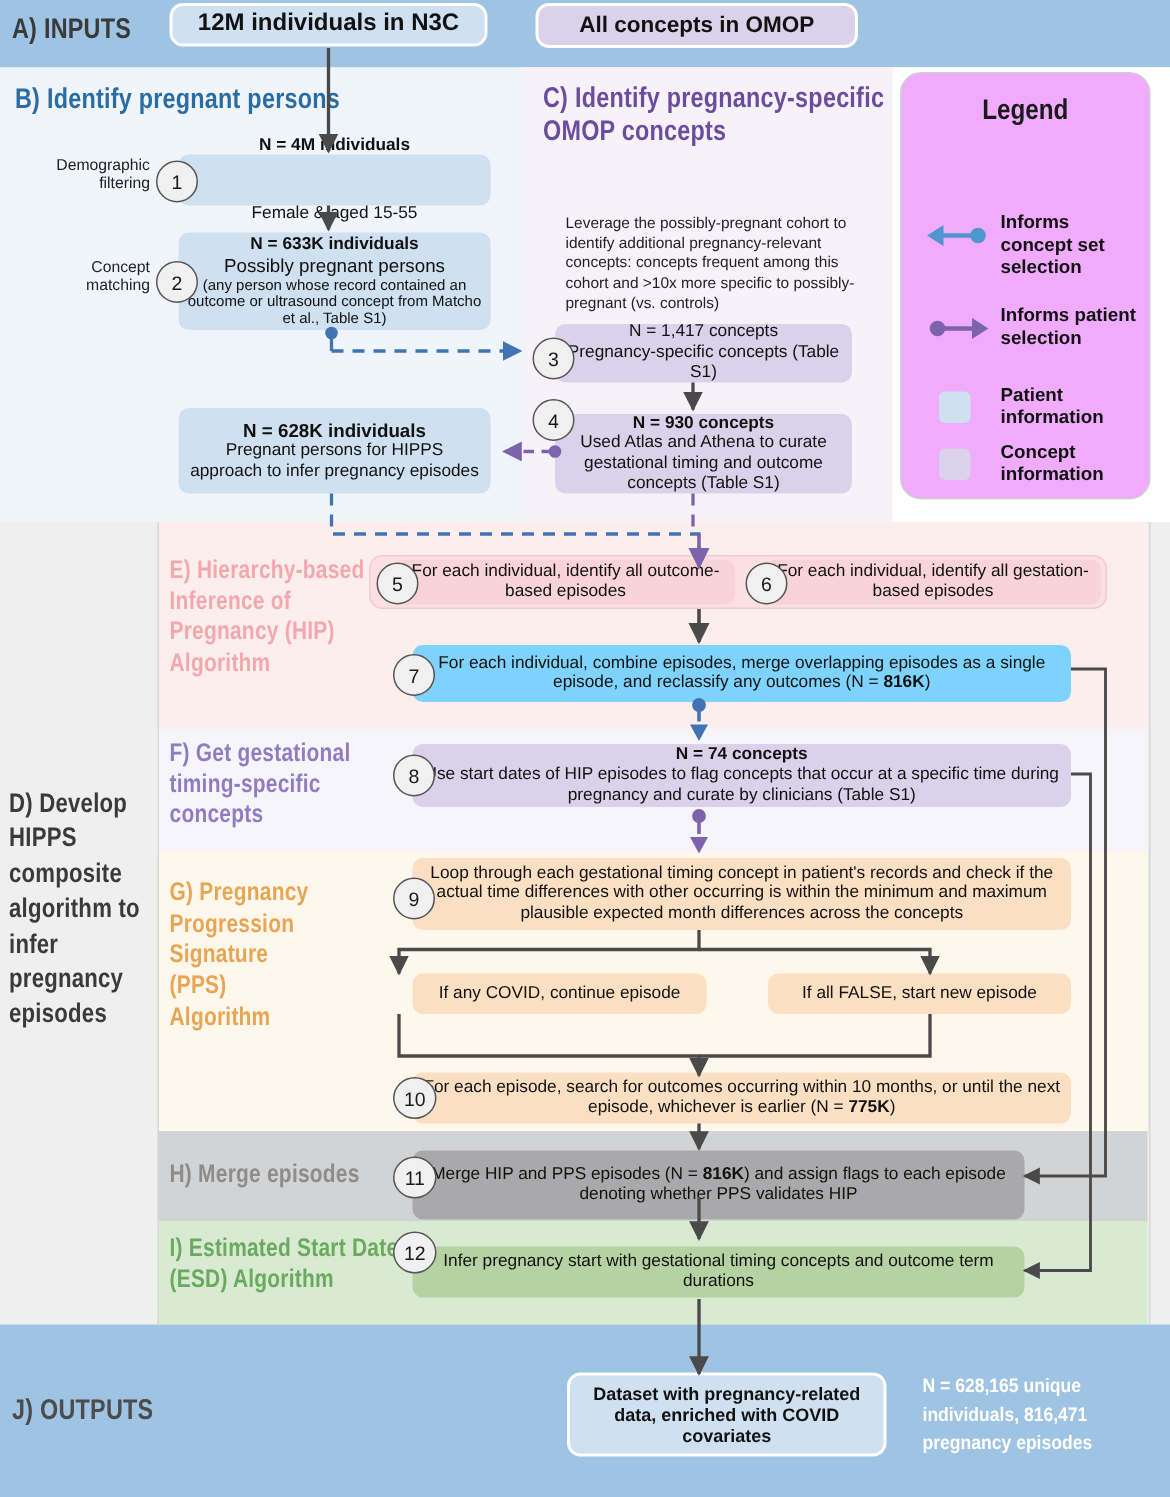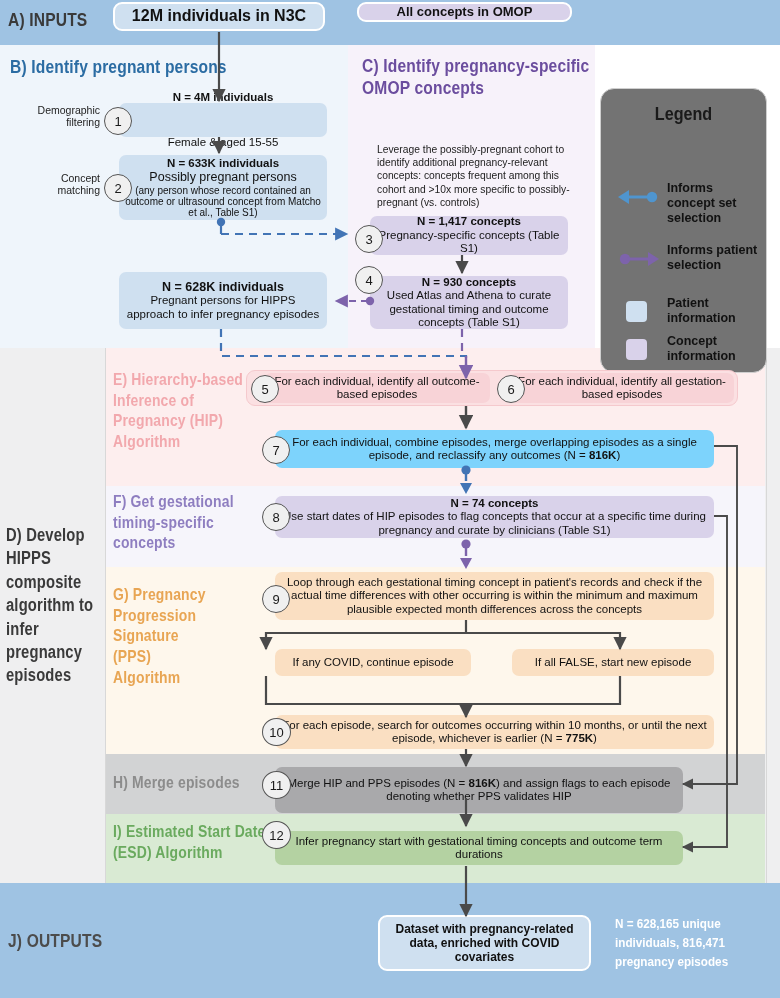--- a/index.html
+++ b/index.html
@@ -69,21 +69,21 @@
         background:#f0f0f0;border:1.3px solid #555;
         display:flex;align-items:center;justify-content:center;
         font-size:13px;color:#1a1a1a;z-index:6;}
   .step.wide{width:27px;}
 
   
   .sidelab{position:absolute;font-size:10.5px;color:#222;text-align:right;line-height:1.18;}
 
   
   .legend{position:absolute;left:600px;top:48px;width:165px;height:283px;
-          background:#737373;border:1.3px solid #cfcfcf;border-radius:14px;margin-top:40px;}
+          background:#f0abfc;border:1.3px solid #cfcfcf;border-radius:14px;}
   .legend-title{position:absolute;left:0;top:14px;width:165px;text-align:center;
                 font-size:19px;font-weight:bold;color:#1a1a1a;
                 transform:scaleX(.85);transform-origin:center top;}
   .leg-row{position:absolute;font-size:12.5px;font-weight:bold;color:#111;line-height:1.18;}
   .leg-sw{position:absolute;width:21px;height:21px;border-radius:4px;}
 
   
   svg.wires{position:absolute;left:0;top:0;width:780px;height:998px;pointer-events:none;z-index:4;}
   .outtext{position:absolute;font-size:13px;color:#ffffff;font-weight:bold;line-height:1.45;
            transform:scaleX(.9);transform-origin:left top;}
@@ -169,21 +169,21 @@
   <div class="sect-title t-c">C) Identify pregnancy-specific OMOP concepts</div>
   <div class="sect-title t-d">D) Develop HIPPS composite algorithm to infer pregnancy episodes</div>
   <div class="sect-title t-e">E) Hierarchy-based Inference of Pregnancy (HIP) Algorithm</div>
   <div class="sect-title t-f">F) Get gestational timing-specific concepts</div>
   <div class="sect-title t-g">G) Pregnancy Progression Signature (PPS) Algorithm</div>
   <div class="sect-title t-h">H) Merge episodes</div>
   <div class="sect-title t-i">I) Estimated Start Date (ESD) Algorithm</div>
   <div class="sect-title t-outputs">J) OUTPUTS</div>
 
   <div class="box blue-out" style="left:113px;top:2px;width:212px;height:29px;font-size:16px;">12M individuals in N3C</div>
-  <div class="box purp-out" style="left:357px;top:2px;width:215px;height:20px;font-size:13px;">All concepts in OMOP</div>
+  <div class="box purp-out" style="left:357px;top:2px;width:215px;height:30px;font-size:15px;">All concepts in OMOP</div>
 
   <div class="sidelab" style="left:26px;top:104px;width:74px;">Demographic filtering</div>
   <div class="step" style="left:104px;top:107px;">1</div>
   <div class="box blue" style="left:119px;top:103px;width:208px;height:34px;gap:32px;">
     <span class="boxline" style="font-weight:bold;">N = 4M individuals</span>
     <span class="boxline">Female &amp; aged 15-55</span>
   </div>
 
   <div class="sidelab" style="left:28px;top:172px;width:72px;">Concept matching</div>
   <div class="step" style="left:104px;top:174px;">2</div>
@@ -195,21 +195,21 @@
 
   <div class="box blue" style="left:119px;top:272px;width:208px;height:57px;">
     <span class="boxline" style="font-weight:bold;font-size:12.5px;">N = 628K individuals</span>
     <span class="boxline">Pregnant persons for HIPPS approach to infer pregnancy episodes</span>
   </div>
 
   <div style="position:absolute;left:377px;top:143px;width:196px;font-size:10.3px;color:#222;line-height:1.28;">Leverage the possibly-pregnant cohort to identify additional pregnancy-relevant concepts: concepts frequent among this cohort and &gt;10x more specific to possibly-pregnant (vs. controls)</div>
 
   <div class="step" style="left:355px;top:225px;">3</div>
   <div class="box purp" style="left:370px;top:216px;width:198px;height:39px;">
-    <span class="boxline" style="font-weight:bold;">N = 1,417 concepts</span>
+    <span class="boxline" style="font-weight:normal;">N = 1,417 concepts</span>
     <span class="boxline">Pregnancy-specific concepts (Table S1)</span>
   </div>
 
   <div class="step" style="left:355px;top:266px;">4</div>
   <div class="box purp" style="left:370px;top:276px;width:198px;height:53px;">
     <span class="boxline" style="font-weight:bold;">N = 930 concepts</span>
     <span class="boxline">Used Atlas and Athena to curate gestational timing and outcome concepts (Table S1)</span>
   </div>
 
   <div class="legend">

